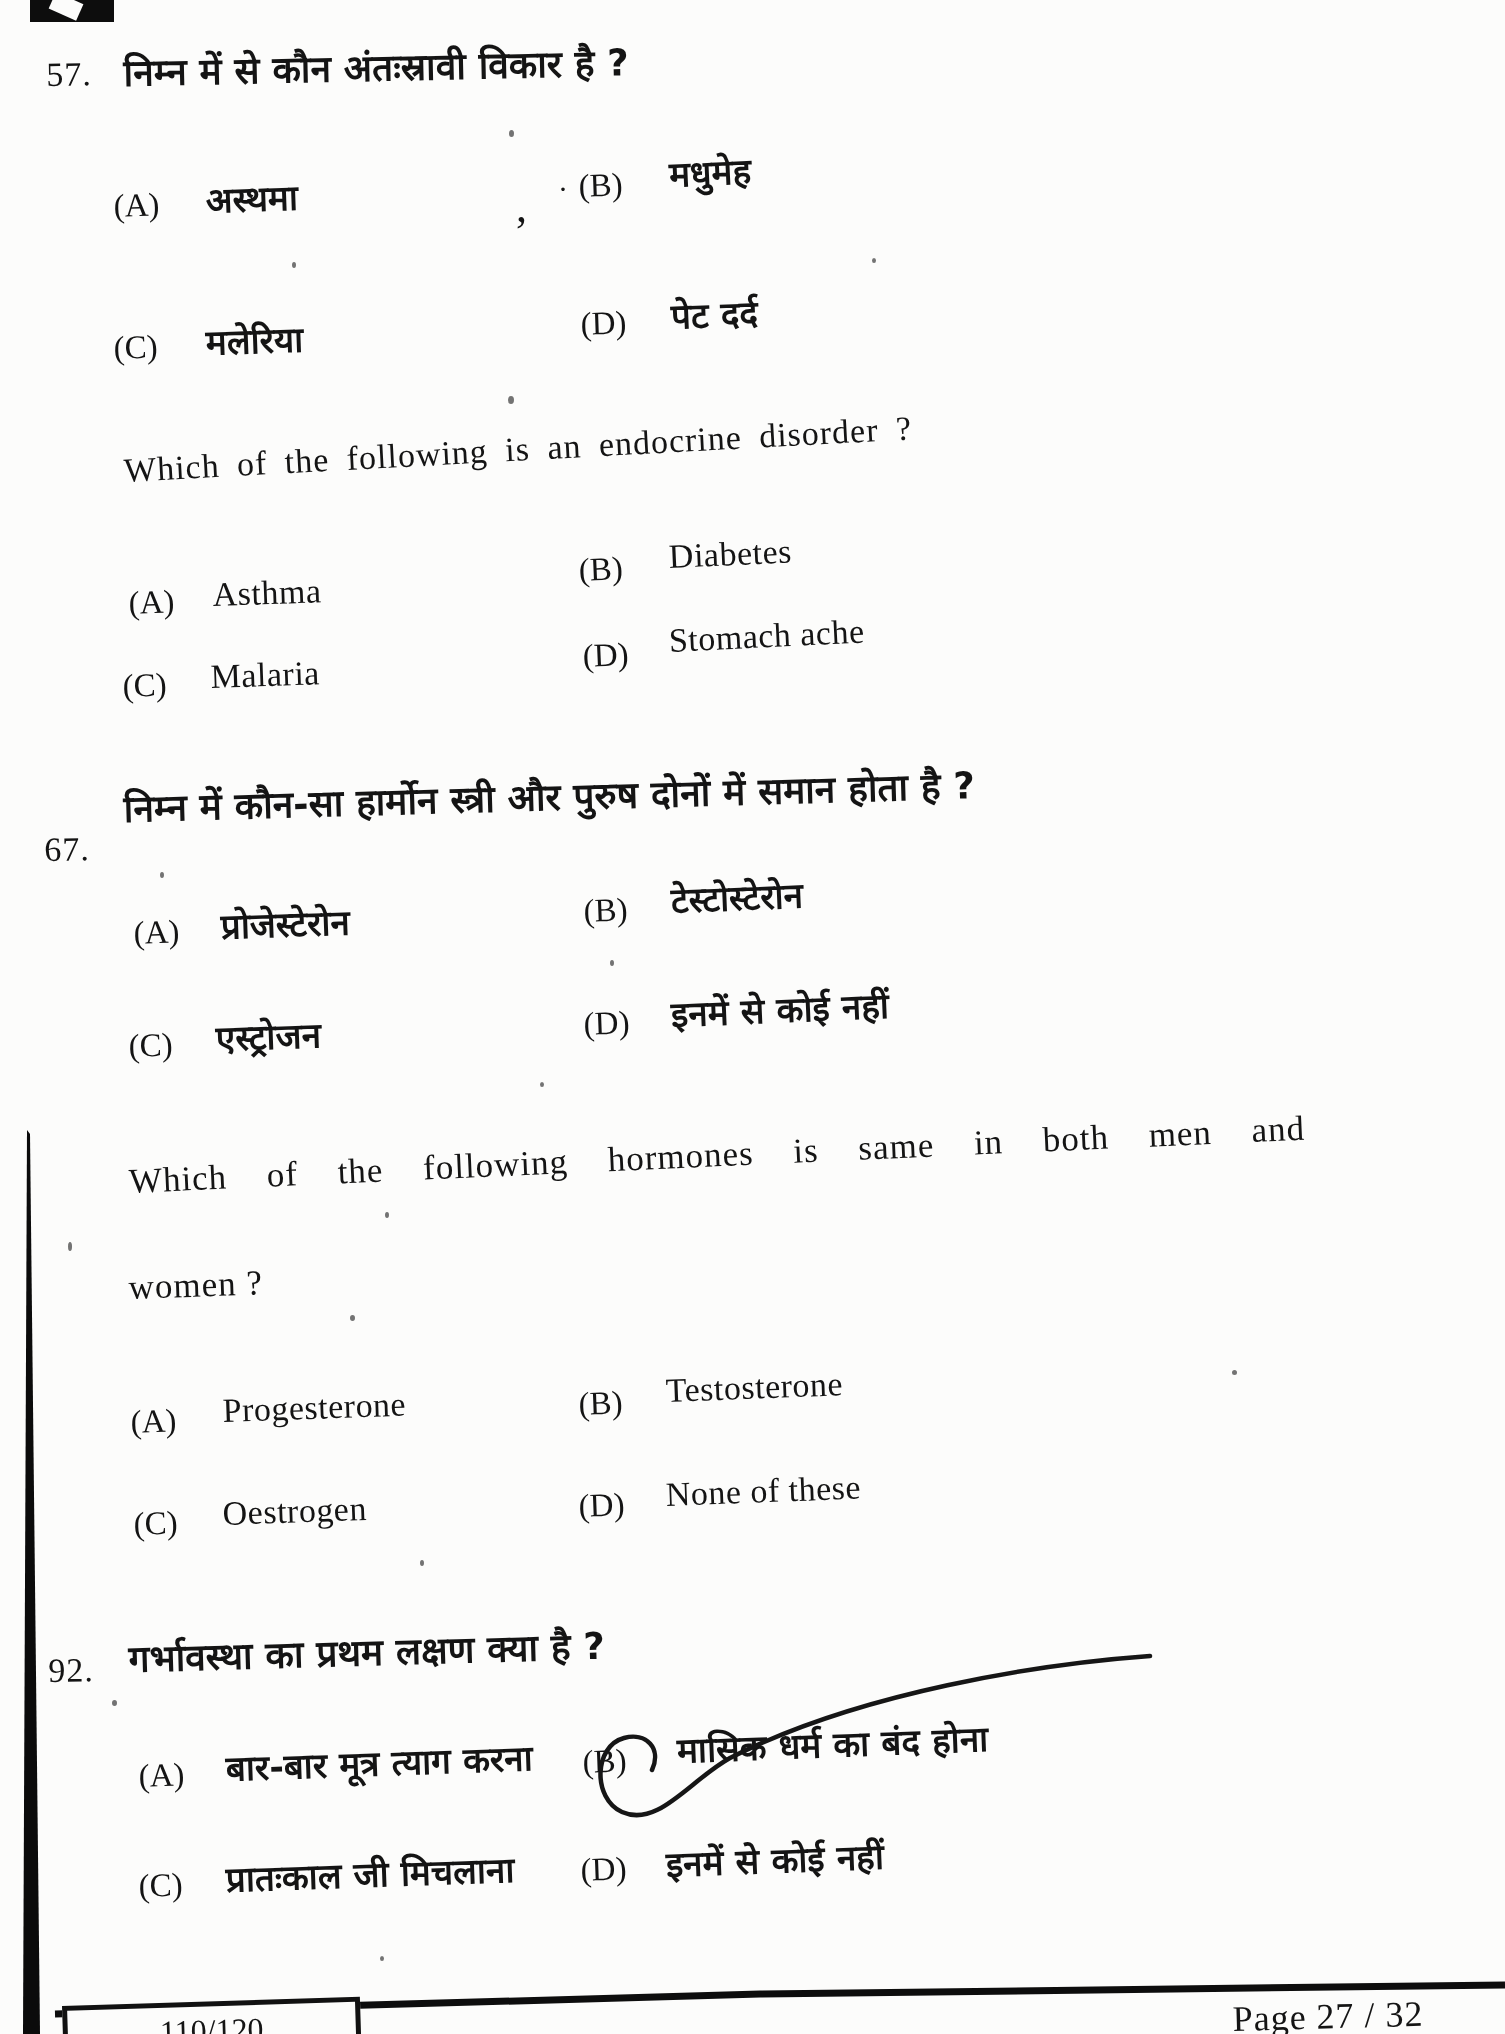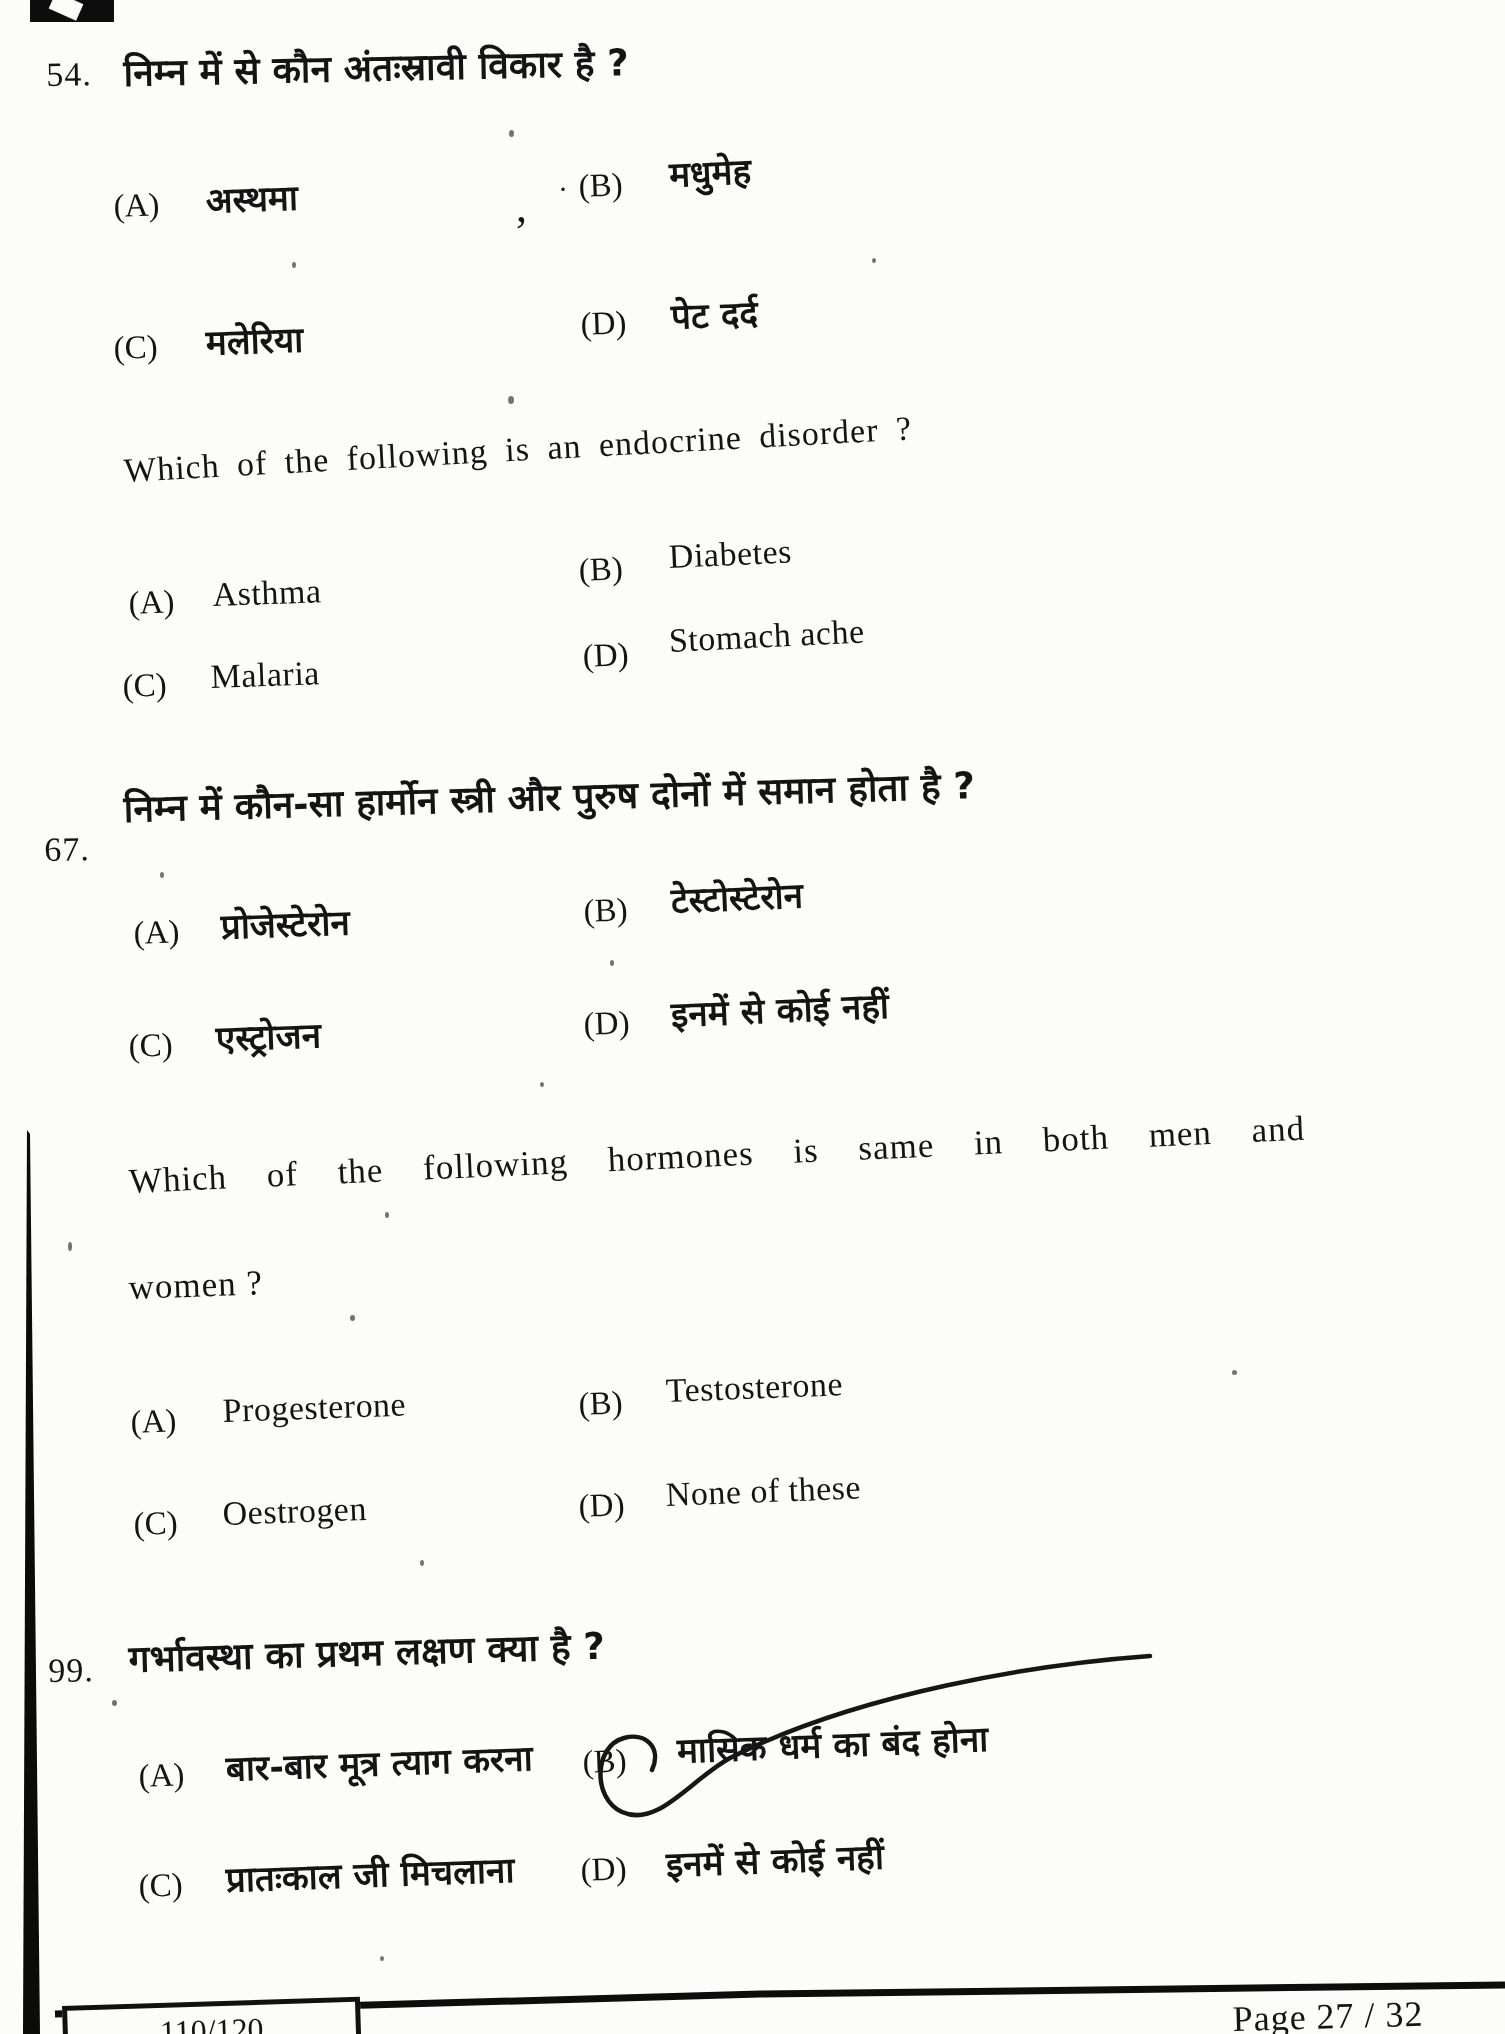--- a/index.html
+++ b/index.html
@@ -29,21 +29,21 @@
 
 <div id="page">
 
   <div class="abs" style="left:30px;top:0;width:84px;height:22px;background:#0d0d0d;"></div>
   <div class="abs" style="left:56px;top:-8px;width:30px;height:18px;background:#fcfcfb;transform:rotate(24deg);"></div>
 
   <svg style="left:20px;top:1130px;" width="26" height="904">
     <polygon points="7,0 10,4 20,904 3,904" fill="#0b0b0b"></polygon>
   </svg>
 
-  <div class="abs qnum" style="left:46px;top:56px;transform:rotate(-1deg);">54.</div>
+  <div class="abs qnum" style="left:46px;top:56px;transform:rotate(-1deg);">57.</div>
   <div class="abs hi qhi" style="left:123px;top:46px;transform:rotate(-1.2deg);">निम्न में से कौन अंतःस्रावी विकार है ?</div>
 
   <div class="abs lbl opt-lbl" style="left:113px;top:188px;transform:rotate(-2deg);">(A)</div>
   <div class="abs hi opt-hi" style="left:205px;top:176px;transform:rotate(-2deg);">अस्थमा</div>
   <div class="abs lbl" style="left:516px;top:182px;font-size:44px;">,</div>
   <div class="abs lbl" style="left:558px;top:172px;font-size:30px;">·</div>
   <div class="abs lbl opt-lbl" style="left:578px;top:168px;transform:rotate(-2deg);">(B)</div>
   <div class="abs hi opt-hi" style="left:668px;top:150px;transform:rotate(-2.6deg);">मधुमेह</div>
 
   <div class="abs lbl opt-lbl" style="left:113px;top:330px;transform:rotate(-2deg);">(C)</div>
@@ -82,21 +82,21 @@
   <div class="abs lbl opt-lbl" style="left:130px;top:1404px;transform:rotate(-2deg);">(A)</div>
   <div class="abs en opt-en" style="left:222px;top:1392px;transform:rotate(-2deg);">Progesterone</div>
   <div class="abs lbl opt-lbl" style="left:578px;top:1386px;transform:rotate(-2.2deg);">(B)</div>
   <div class="abs en opt-en" style="left:665px;top:1372px;transform:rotate(-2.2deg);">Testosterone</div>
 
   <div class="abs lbl opt-lbl" style="left:133px;top:1506px;transform:rotate(-2deg);">(C)</div>
   <div class="abs en opt-en" style="left:222px;top:1495px;transform:rotate(-2deg);">Oestrogen</div>
   <div class="abs lbl opt-lbl" style="left:578px;top:1488px;transform:rotate(-2.2deg);">(D)</div>
   <div class="abs en opt-en" style="left:665px;top:1476px;transform:rotate(-2.2deg);">None of these</div>
 
-  <div class="abs qnum" style="left:48px;top:1652px;transform:rotate(-1deg);">99.</div>
+  <div class="abs qnum" style="left:48px;top:1652px;transform:rotate(-1deg);">92.</div>
   <div class="abs hi qhi" style="left:128px;top:1632px;transform:rotate(-1.6deg);">गर्भावस्था का प्रथम लक्षण क्या है ?</div>
 
   <div class="abs lbl opt-lbl" style="left:138px;top:1758px;transform:rotate(-2deg);">(A)</div>
   <div class="abs hi opt-hi" style="left:225px;top:1744px;transform:rotate(-2deg);">बार-बार मूत्र त्याग करना</div>
   <div class="abs lbl opt-lbl" style="left:582px;top:1744px;transform:rotate(-2.2deg);">(B)</div>
   <div class="abs hi opt-hi" style="left:676px;top:1726px;transform:rotate(-2.2deg);">मासिक धर्म का बंद होना</div>
 
   <div class="abs lbl opt-lbl" style="left:138px;top:1868px;transform:rotate(-2deg);">(C)</div>
   <div class="abs hi opt-hi" style="left:225px;top:1855px;transform:rotate(-2deg);">प्रातःकाल जी मिचलाना</div>
   <div class="abs lbl opt-lbl" style="left:580px;top:1852px;transform:rotate(-2.2deg);">(D)</div>

